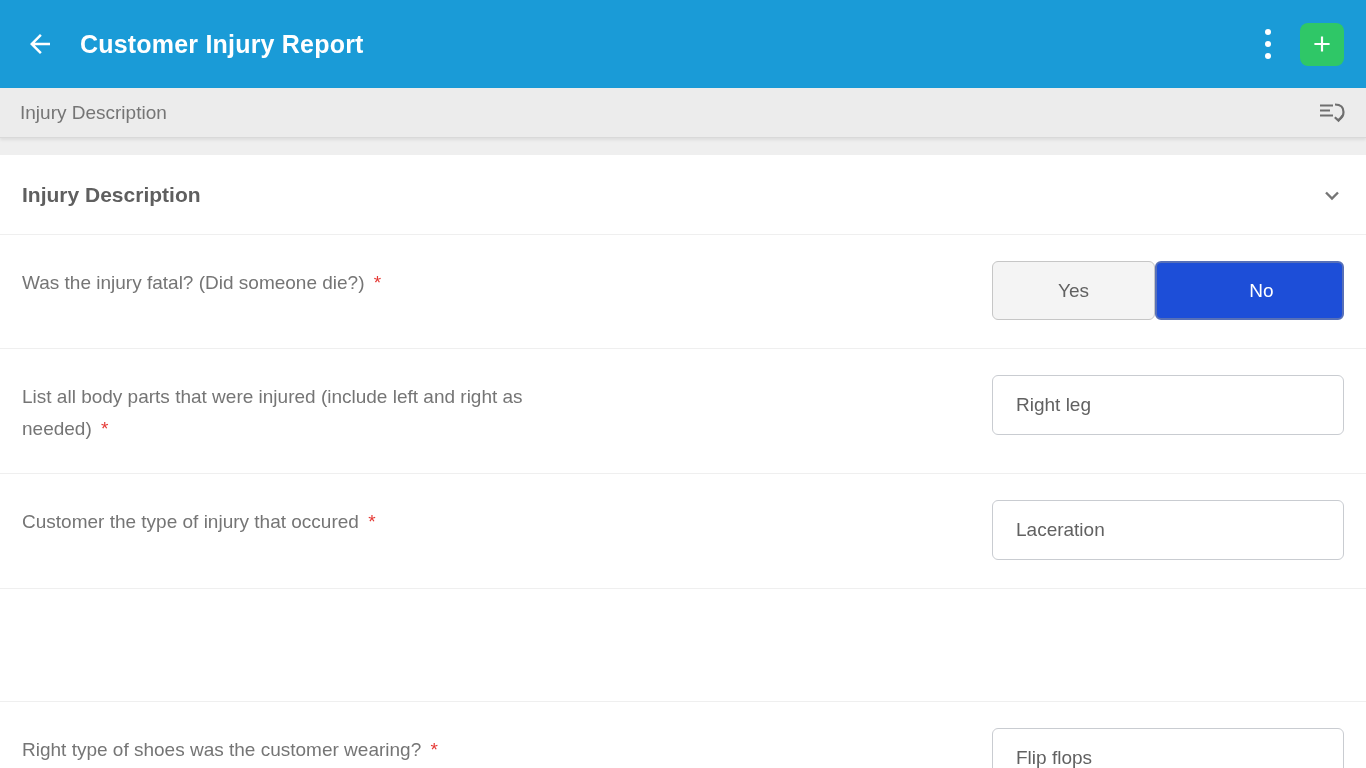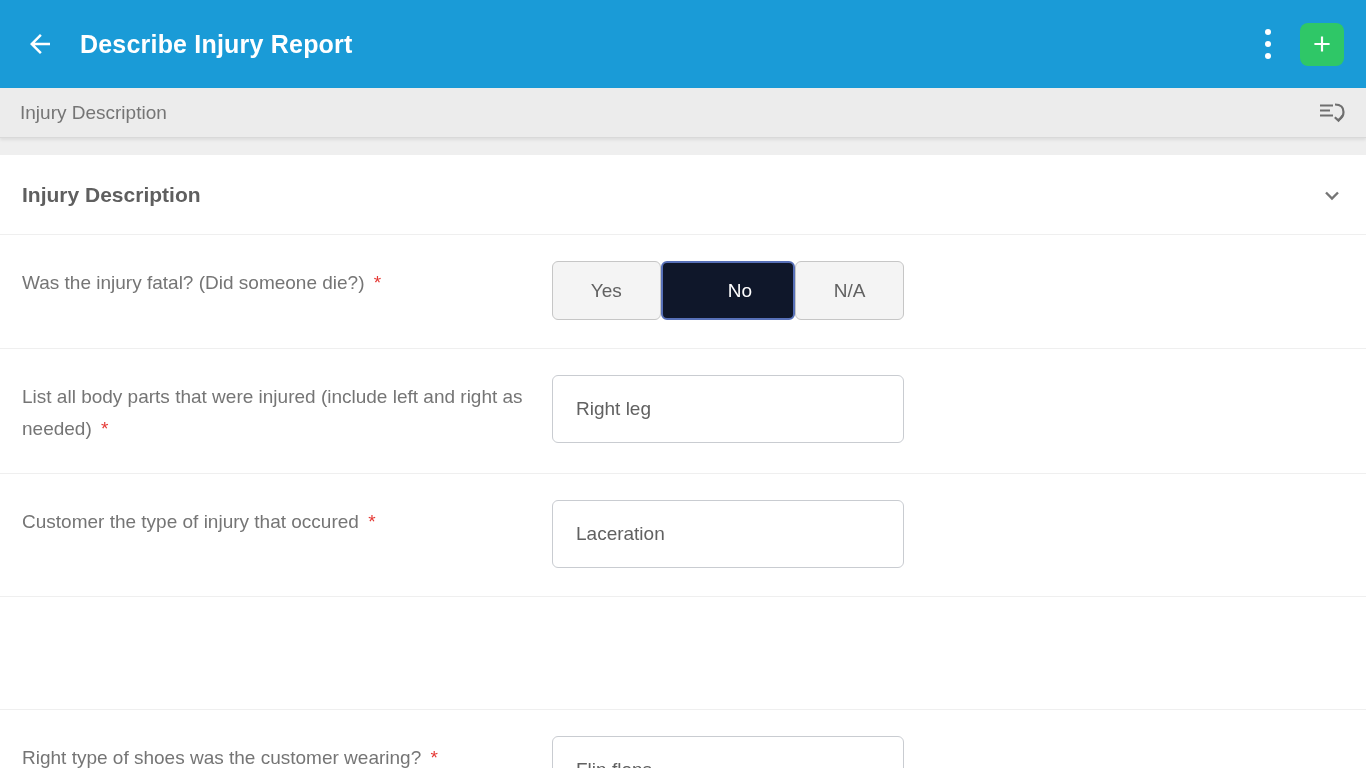--- a/index.html
+++ b/index.html
@@ -27,47 +27,47 @@
 
   .page-strip { height:17px; background:#efefef; }
 
   
   .content { background:#fff; }
   .section-header { height:80px; display:flex; align-items:center; padding:0 22px;
                     border-bottom:1px solid #efefef; cursor:pointer; }
   .section-title { font-size:21px; font-weight:700; color:#5f5f5f; }
   .section-spacer { flex:1; }
 
-  .q-row { display:flex; align-items:flex-start;
+  .q-row { display:flex; justify-content:space-between; align-items:flex-start;
            padding:26px 22px 28px 22px; border-bottom:1px solid #efefef; min-height:113px; }
   .q-row:last-child { border-bottom:none; }
   .q-label { width:530px; font-size:19px; line-height:32px; color:#757575; padding-top:6px; }
   .req { color:#e53935; margin-left:4px; }
   .answer { width:352px; flex-shrink:0; }
 
   .choice-group { display:flex; }
   .choice-btn { flex:1; height:59px; background:#f4f4f4; border:1px solid #c6c6c6; border-radius:6px;
                 font-size:19px; color:#616161; cursor:pointer; font-family:inherit; }
-  .choice-btn.selected { background:#0f172a; border:2px solid #5770b8; color:#ffffff;padding-left:24px; }
+  .choice-btn.selected { background:#1d4ed8; border:2px solid #5770b8; color:#ffffff;padding-left:24px; }
 
-  .text-input { width:100%; height:68px; border:1px solid #c9ccd1; border-radius:6px;
+  .text-input { width:100%; height:60px; border:1px solid #c9ccd1; border-radius:6px;
                 padding:0 23px; font-size:19px; color:#616161; font-family:inherit; background:#fff; outline:none; }
 </style>
 </head>
 <body>
 
 <div class="appbar">
   <button class="back-btn">
     <span style="display:flex;">
       <svg width="30" height="30" viewBox="0 0 24 24">
           <path fill="#ffffff" d="M20 11H7.83l5.59-5.59L12 4l-8 8 8 8 1.41-1.41L7.83 13H20v-2z"></path>
         </svg>
     </span>
   </button>
-  <div class="app-title">Describe Injury Report</div>
+  <div class="app-title">Customer Injury Report</div>
   <div class="appbar-spacer"></div>
   <button class="kebab-btn">
     <span style="display:contents;"><i></i><i></i><i></i></span>
   </button>
   <button class="add-btn">
     <span style="display:flex;">
       <svg width="26" height="26" viewBox="0 0 24 24">
           <path fill="#ffffff" d="M19 13h-6v6h-2v-6H5v-2h6V5h2v6h6v2z"></path>
         </svg>
     </span>
@@ -102,21 +102,20 @@
   </div>
   <div id="rows">
   <div class="q-row">
     <div class="q-label">
       <span class="q-text">Was the injury fatal? (Did someone die?) </span><span class="req">*</span>
     </div>
     <div class="answer">
           <div class="choice-group">
             <button class="choice-btn">Yes</button>
             <button class="choice-btn selected">No</button>
-            <button class="choice-btn">N/A</button>
           </div>
         </div>
   </div>
 
   <div class="q-row">
     <div class="q-label">
       <span class="q-text">List all body parts that were injured (include left and right as needed) </span><span class="req">*</span>
     </div>
     <div class="answer"><input class="text-input" value="Right leg" style=""></div>
   </div>

